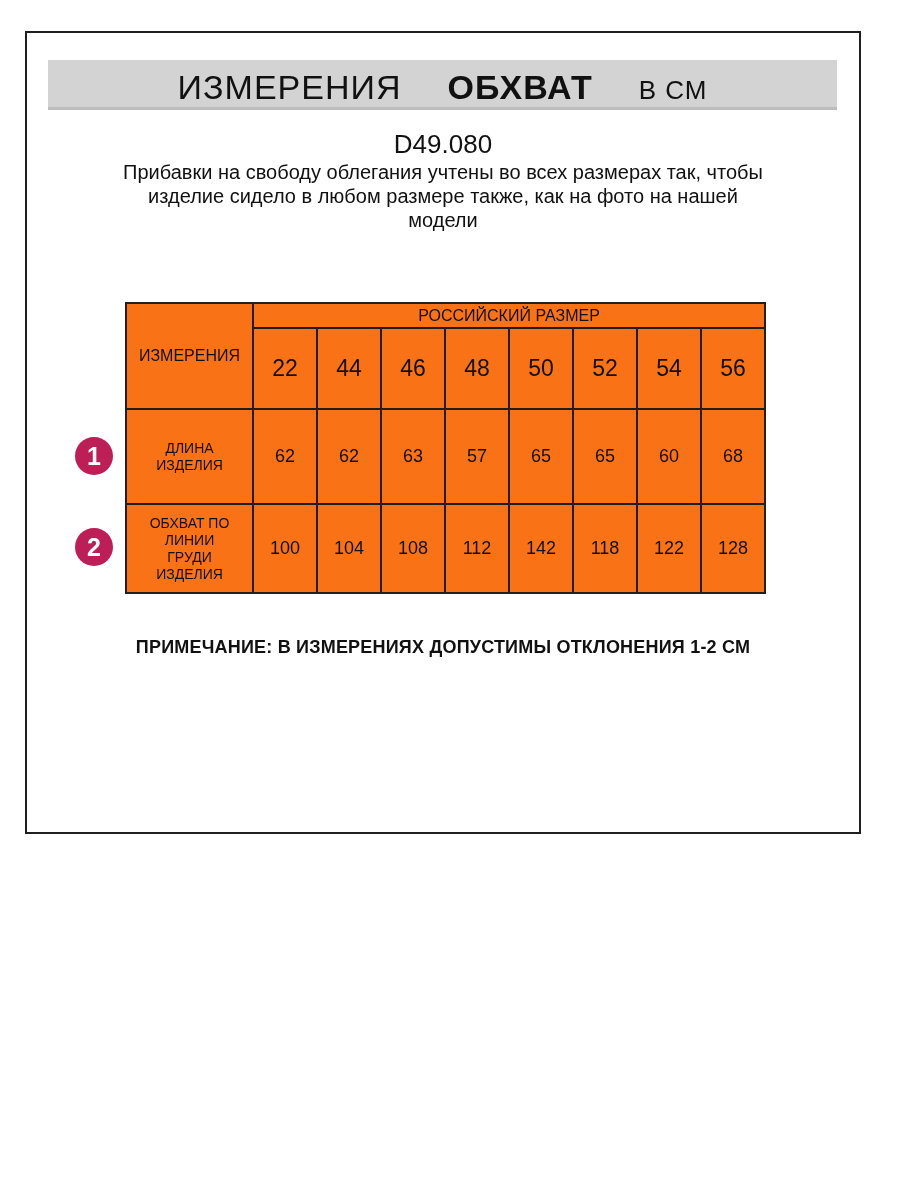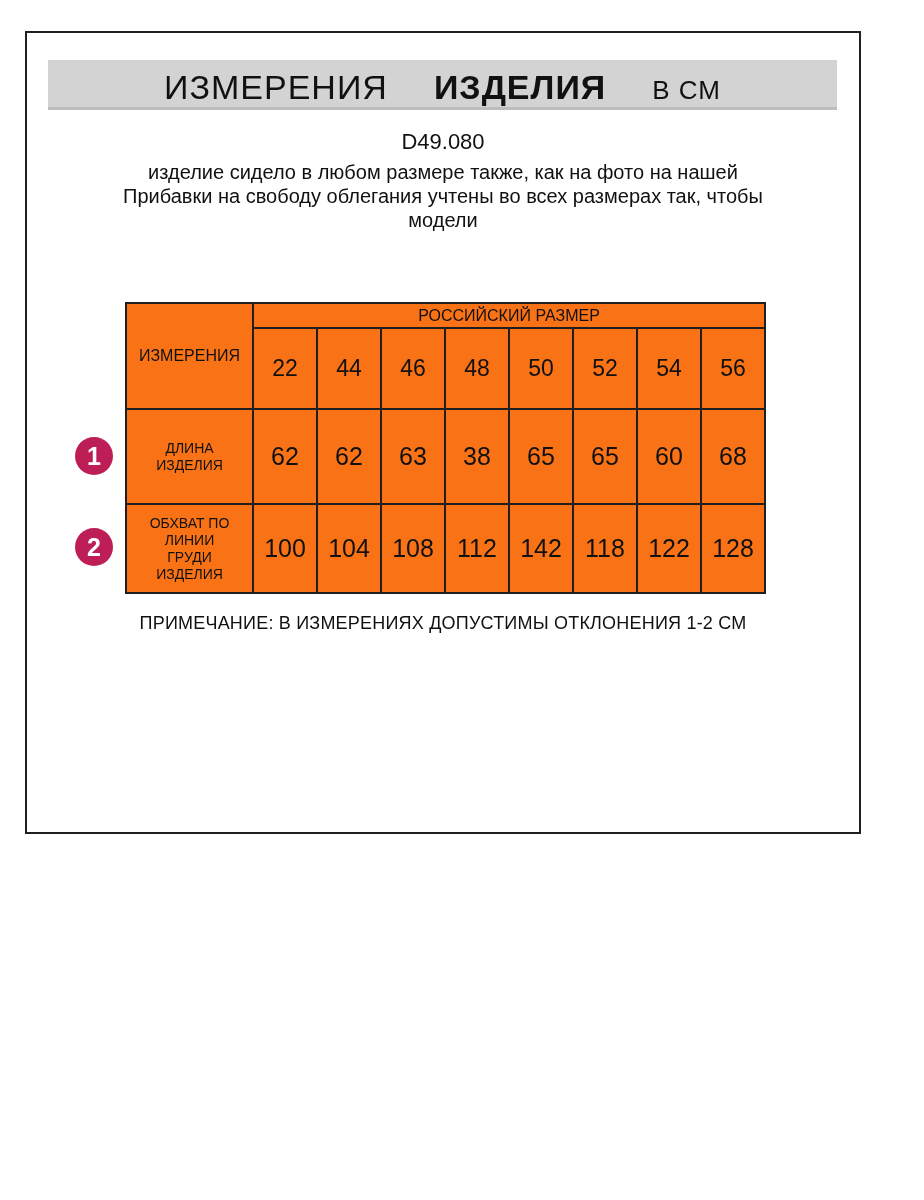--- a/index.html
+++ b/index.html
@@ -24,21 +24,21 @@
     background:var(--bar-bg);border-bottom:3px solid #bdbdbd;
     display:flex;justify-content:center;align-items:baseline;
     padding-top:8px;
   }
   .title-word1{font-size:34px;font-weight:400;letter-spacing:1px;}
   .title-word2{font-size:34px;font-weight:700;letter-spacing:1px;margin-left:46px;}
   .title-unit{font-size:26px;font-weight:400;letter-spacing:1px;margin-left:46px;}
   
   .product-code{
     position:absolute;top:96px;left:0;width:100%;
-    text-align:center;font-size:22px;font-weight:400;
+    text-align:center;font-size:26px;font-weight:400;
   }
   .description{
     position:absolute;top:127px;left:50%;transform:translateX(-50%);
     width:720px;text-align:center;font-size:20px;line-height:24px;font-weight:400;
   }
   
   table.size-table{
     position:absolute;left:98px;top:269px;
     border-collapse:collapse;table-layout:fixed;
   }
@@ -49,52 +49,52 @@
   col.c-label{width:127px;}
   col.c-size{width:64px;}
   tr.r-group{height:25px;}
   tr.r-sizes{height:81px;}
   tr.r-data1{height:95px;}
   tr.r-data2{height:89px;}
   .corner-cell{font-size:16px;}
   .group-cell{font-size:16px;}
   .size-cell{font-size:23px;font-weight:700;}
   .label-cell{font-size:14px;line-height:17px;padding:0 14px;}
-  .value-cell{font-size:25px;}
+  .value-cell{font-size:18px;}
   
   .marker{
     position:absolute;width:38px;height:38px;border-radius:50%;
     background:var(--badge-color);color:#ffffff;
     display:flex;align-items:center;justify-content:center;
     font-size:25px;font-weight:700;
   }
   .marker-1{left:48px;top:404px;}
   .marker-2{left:48px;top:495px;}
   
   .note{
-    position:absolute;top:580px;left:0;width:100%;
-    text-align:center;font-size:18px;font-weight:400;letter-spacing:0.2px;
+    position:absolute;top:604px;left:0;width:100%;
+    text-align:center;font-size:18px;font-weight:700;letter-spacing:0.2px;
   }
 </style>
 </head>
 <body>
 
 <div class="frame">
 
   <div class="title-bar">
     <span class="title-word1">ИЗМЕРЕНИЯ</span>
-    <span class="title-word2">ИЗДЕЛИЯ</span>
+    <span class="title-word2">ОБХВАТ</span>
     <span class="title-unit">В СМ</span>
   </div>
 
   <div class="product-code">D49.080</div>
 
   <div class="description">
+    <div>Прибавки на свободу облегания учтены во всех размерах так, чтобы</div>
     <div>изделие сидело в любом размере также, как на фото на нашей</div>
-    <div>Прибавки на свободу облегания учтены во всех размерах так, чтобы</div>
     <div>модели</div>
   </div>
 
   <table class="size-table">
     <colgroup>
       <col class="c-label">
       <col class="c-size">
         <col class="c-size">
         <col class="c-size">
         <col class="c-size">
@@ -116,21 +116,21 @@
         <td class="size-cell">50</td>
         <td class="size-cell">52</td>
         <td class="size-cell">54</td>
         <td class="size-cell">56</td>
       </tr>
       <tr class="r-data1">
         <td class="label-cell">ДЛИНА ИЗДЕЛИЯ</td>
         <td class="value-cell">62</td>
         <td class="value-cell">62</td>
         <td class="value-cell">63</td>
-        <td class="value-cell">38</td>
+        <td class="value-cell">57</td>
         <td class="value-cell">65</td>
         <td class="value-cell">65</td>
         <td class="value-cell">60</td>
         <td class="value-cell">68</td>
       </tr>
       <tr class="r-data2">
         <td class="label-cell">ОБХВАТ ПО ЛИНИИ ГРУДИ ИЗДЕЛИЯ</td>
         <td class="value-cell">100</td>
         <td class="value-cell">104</td>
         <td class="value-cell">108</td>

